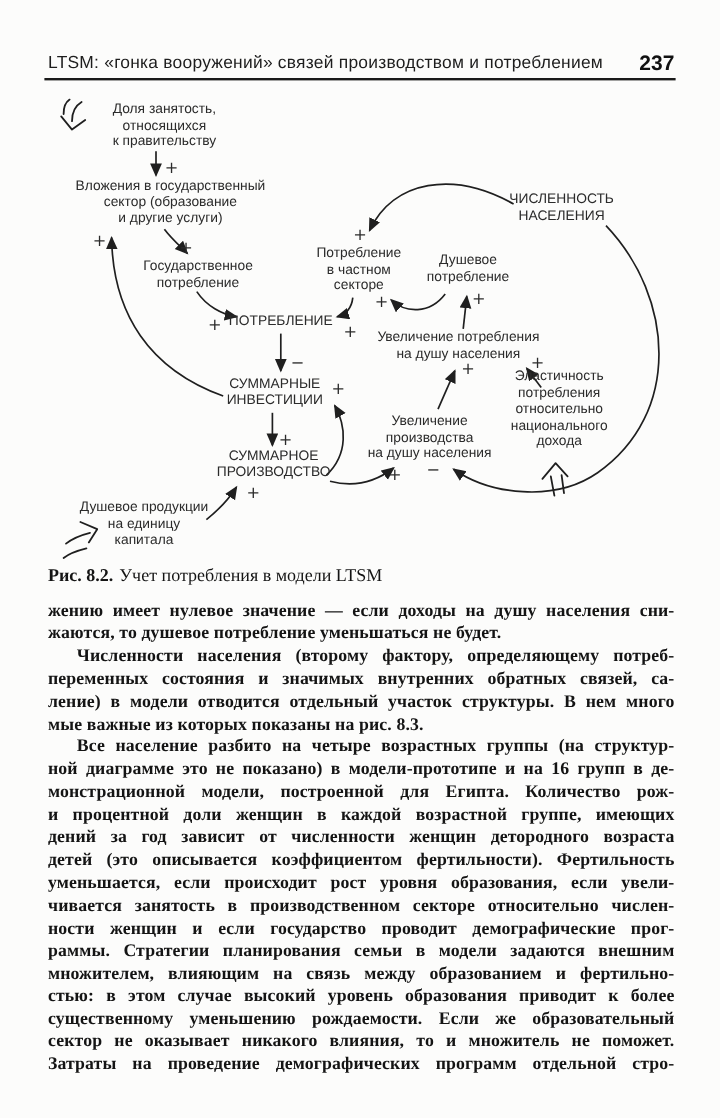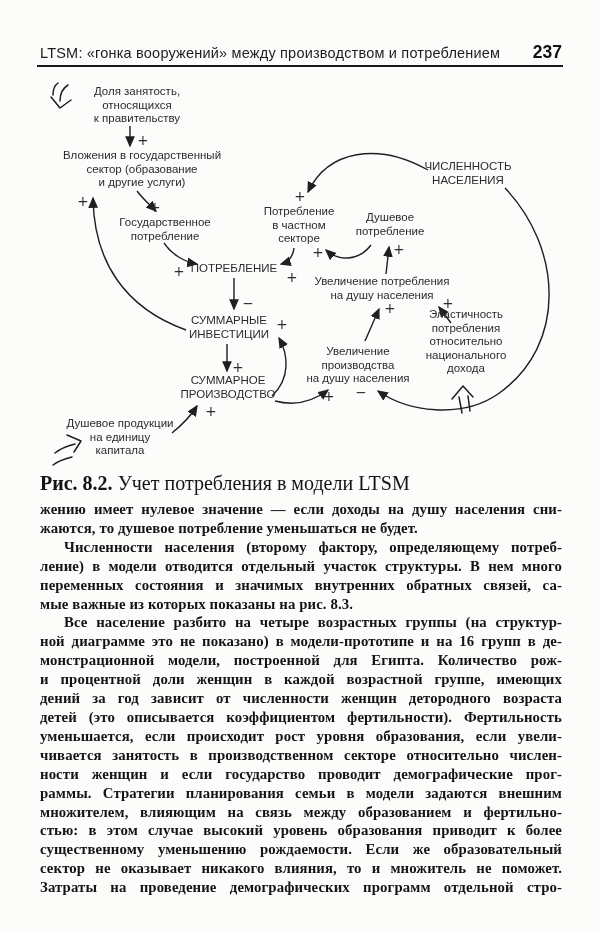--- a/index.html
+++ b/index.html
@@ -6,35 +6,35 @@
   body{width:600px;height:932px;background:#fcfcfb;position:relative;overflow:hidden;
        font-family:"Liberation Sans",sans-serif;color:#1c1c1c;}
   .page{position:absolute;inset:0;}
   .running-head{position:absolute;left:40px;top:45px;font-size:14.5px;letter-spacing:.2px;color:#1d1d1d;}
   .page-num{position:absolute;left:522px;top:42px;width:40px;text-align:right;font-size:17.5px;font-weight:bold;color:#111;}
   .rule{position:absolute;left:37px;top:65px;width:526px;height:2px;background:#1a1a1a;}
   svg.arrows{position:absolute;left:0;top:0;}
   .node{position:absolute;transform:translateX(-50%);text-align:center;font-size:11.5px;line-height:13.5px;
         color:#2b2b2b;white-space:pre-line;width:max-content;}
   .sign{position:absolute;transform:translate(-50%,-50%);font-size:13.5px;color:#2b2b2b;font-family:"DejaVu Sans",sans-serif;}
-  .caption{position:absolute;left:40px;top:472px;font-family:"Liberation Serif",serif;font-size:20px;color:#141414;}
+  .caption{position:absolute;left:40px;top:472px;font-family:"Liberation Serif",serif;font-size:15px;color:#141414;}
   .caption .cap-label{font-weight:bold;}
   .caption .cap-text{margin-left:5px;}
   .body-text{position:absolute;left:40px;top:500px;width:522px;font-family:"Liberation Serif",serif;
              font-size:14.8px;line-height:18.9px;color:#141414;letter-spacing:.1px;}
   .bline{text-align:justify;text-align-last:justify;font-weight:bold;}
   .bline.last{text-align-last:left;}
   .bline.ind{text-indent:24px;}
 </style>
 </head>
 <body>
 
 <div class="page">
 
-  <div class="running-head">LTSM: «гонка вооружений» между производством и потреблением</div>
+  <div class="running-head">LTSM: «гонка вооружений» связей производством и потреблением</div>
   <div class="page-num">237</div>
   <div class="rule"></div>
 
   <svg class="arrows" width="600" height="470" viewBox="0 0 600 470">
     <defs>
       <marker id="ah" markerWidth="9" markerHeight="8" refX="7" refY="3.5" orient="auto">
         <path d="M0,0 L8,3.5 L0,7 Z" fill="#1f1f1f"></path>
       </marker>
     </defs>
     <g fill="none" stroke="#1f1f1f" stroke-width="1.4">
@@ -126,22 +126,22 @@
   <div class="sign" style="left:361px;top:392px">−</div>
 
   <div class="caption">
     <span class="cap-label">Рис. 8.2.</span><span class="cap-text">Учет потребления в модели LTSM</span>
   </div>
 
   <div class="body-text">
       <div class="bline">жению имеет нулевое значение — если доходы на душу населения сни-</div>
       <div class="bline last">жаются, то душевое потребление уменьшаться не будет.</div>
       <div class="bline ind">Численности населения (второму фактору, определяющему потреб-</div>
+      <div class="bline">переменных состояния и значимых внутренних обратных связей, са-</div>
       <div class="bline">ление) в модели отводится отдельный участок структуры. В нем много</div>
-      <div class="bline">переменных состояния и значимых внутренних обратных связей, са-</div>
       <div class="bline last">мые важные из которых показаны на рис. 8.3.</div>
       <div class="bline ind">Все население разбито на четыре возрастных группы (на структур-</div>
       <div class="bline">ной диаграмме это не показано) в модели-прототипе и на 16 групп в де-</div>
       <div class="bline">монстрационной модели, построенной для Египта. Количество рож-</div>
       <div class="bline">и процентной доли женщин в каждой возрастной группе, имеющих</div>
       <div class="bline">дений за год зависит от численности женщин детородного возраста</div>
       <div class="bline">детей (это описывается коэффициентом фертильности). Фертильность</div>
       <div class="bline">уменьшается, если происходит рост уровня образования, если увели-</div>
       <div class="bline">чивается занятость в производственном секторе относительно числен-</div>
       <div class="bline">ности женщин и если государство проводит демографические прог-</div>

